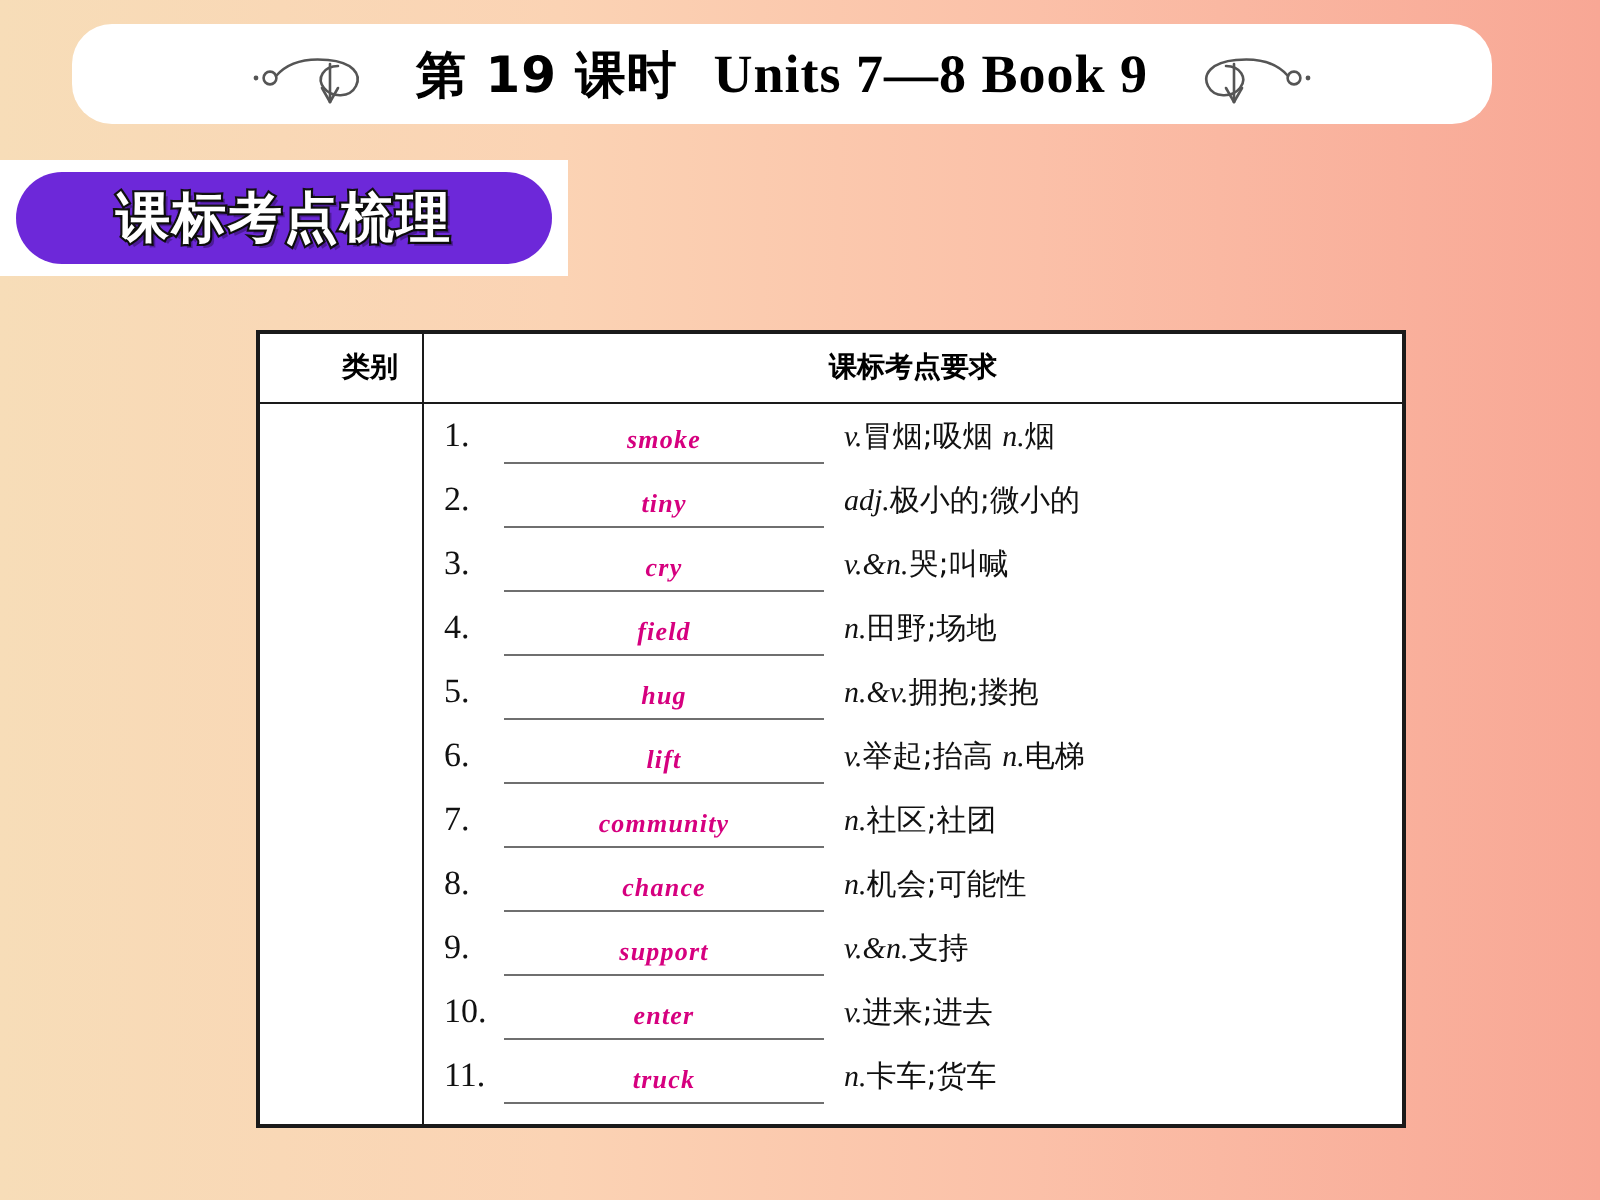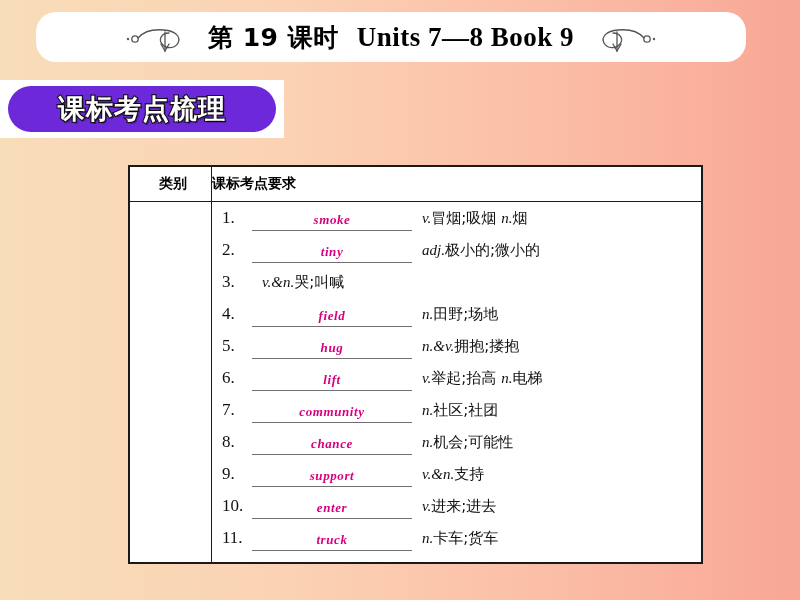--- a/index.html
+++ b/index.html
@@ -98,28 +98,29 @@
     border-bottom: 1.5px solid #1a1a1a;
     height: 34px;
   }
   .col-cat {
     width: 82px;
     flex: 0 0 82px;
     border-right: 1.5px solid #1a1a1a;
     box-sizing: border-box;
     display: flex;
     align-items: center;
+    justify-content: center;
     padding-left: 29px;
   }
   .col-req {
     flex: 1 1 auto;
     box-sizing: border-box;
     display: flex;
     align-items: center;
-    justify-content: flex-start;
+    justify-content: center;
   }
   .th-label {
     font-family: "DejaVu Sans", sans-serif;
     font-size: 14px;
     font-weight: bold;
     color: #000;
   }
   #points-table .tbody {
     display: flex;
     min-height: 360px;
@@ -244,20 +245,21 @@
           <span class="entry-blank"><span class="entry-answer">smoke</span></span>
           <span class="entry-def"><span class="pos">v.</span><span>冒烟;吸烟 </span><span class="pos">n.</span><span>烟</span></span>
         </div>
         <div class="entry">
           <span class="entry-num">2.</span>
           <span class="entry-blank"><span class="entry-answer">tiny</span></span>
           <span class="entry-def"><span class="pos">adj.</span><span>极小的;微小的</span></span>
         </div>
         <div class="entry">
           <span class="entry-num">3.</span>
+          <span class="entry-blank"><span class="entry-answer">cry</span></span>
           <span class="entry-def"><span class="pos">v.&amp;n.</span><span>哭;叫喊</span></span>
         </div>
         <div class="entry">
           <span class="entry-num">4.</span>
           <span class="entry-blank"><span class="entry-answer">field</span></span>
           <span class="entry-def"><span class="pos">n.</span><span>田野;场地</span></span>
         </div>
         <div class="entry">
           <span class="entry-num">5.</span>
           <span class="entry-blank"><span class="entry-answer">hug</span></span>

